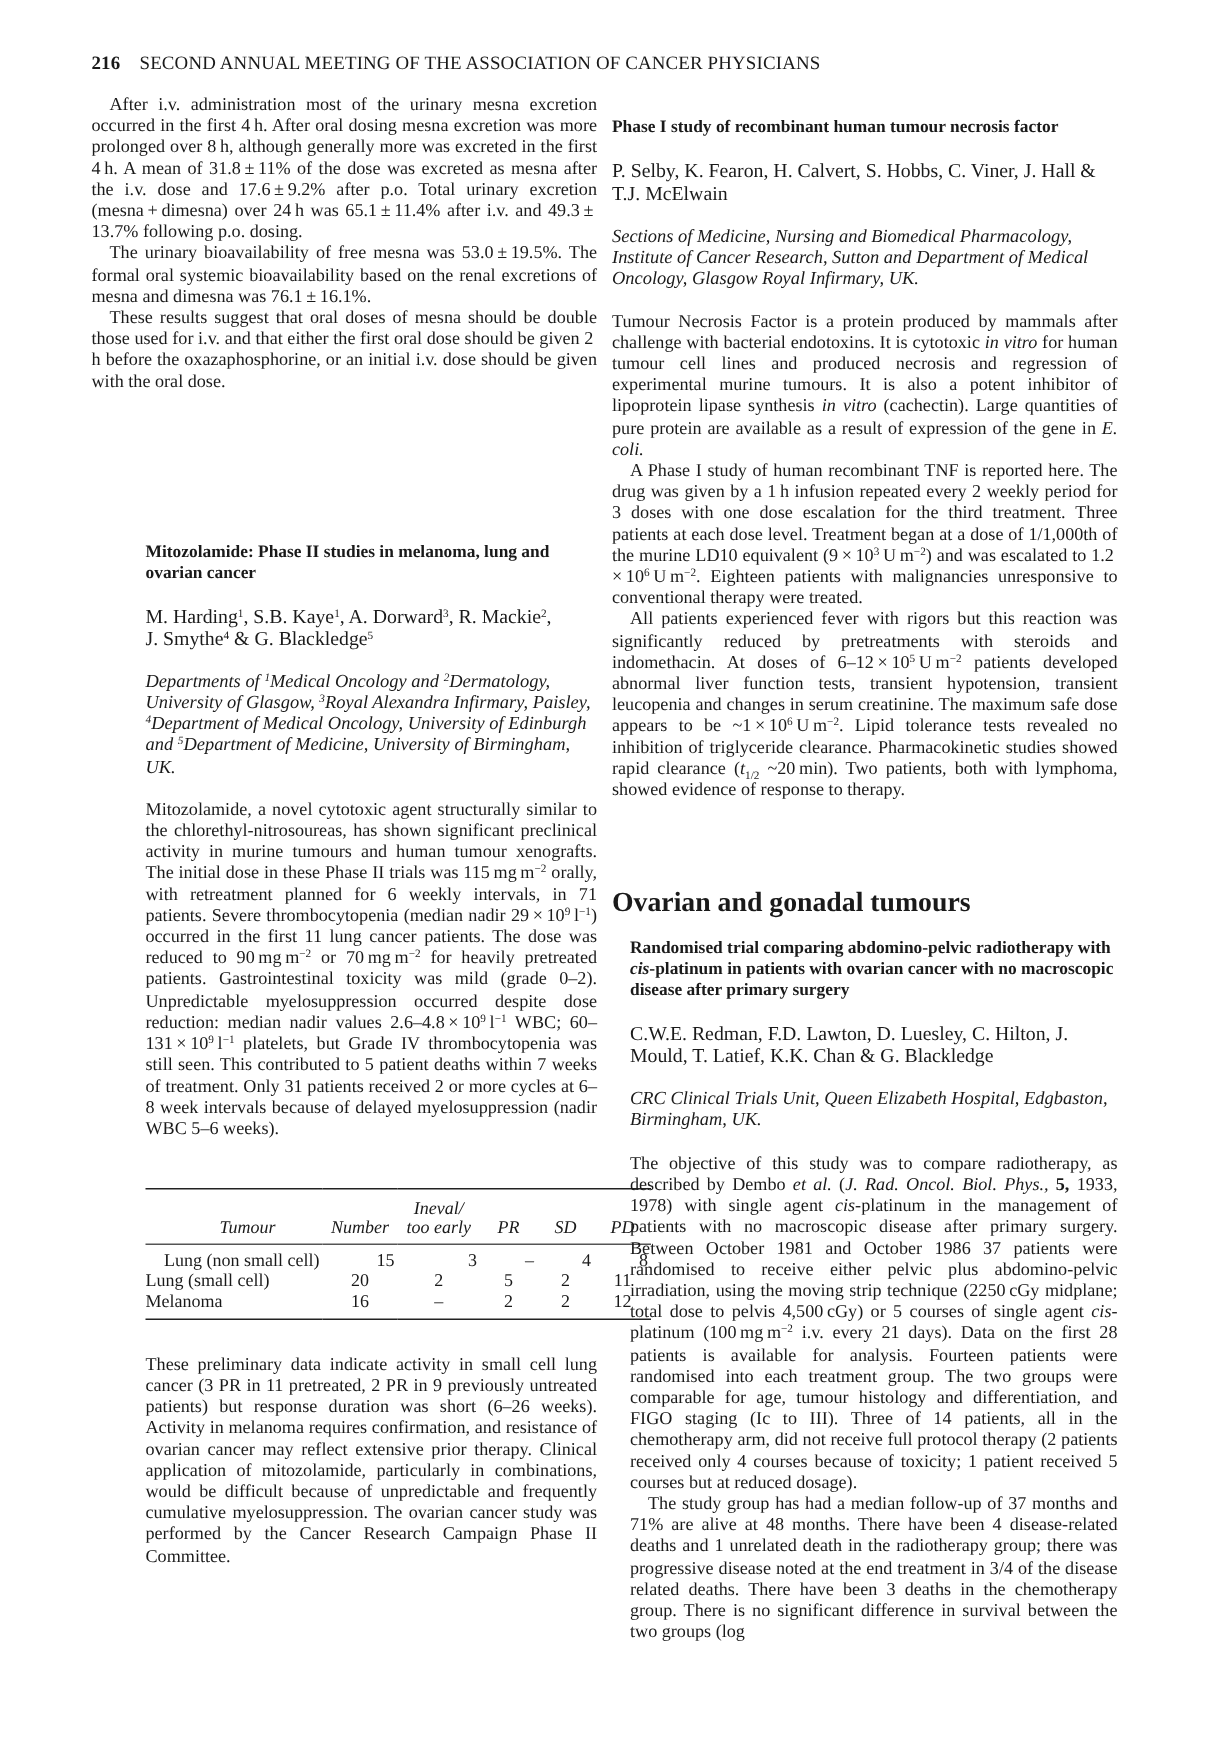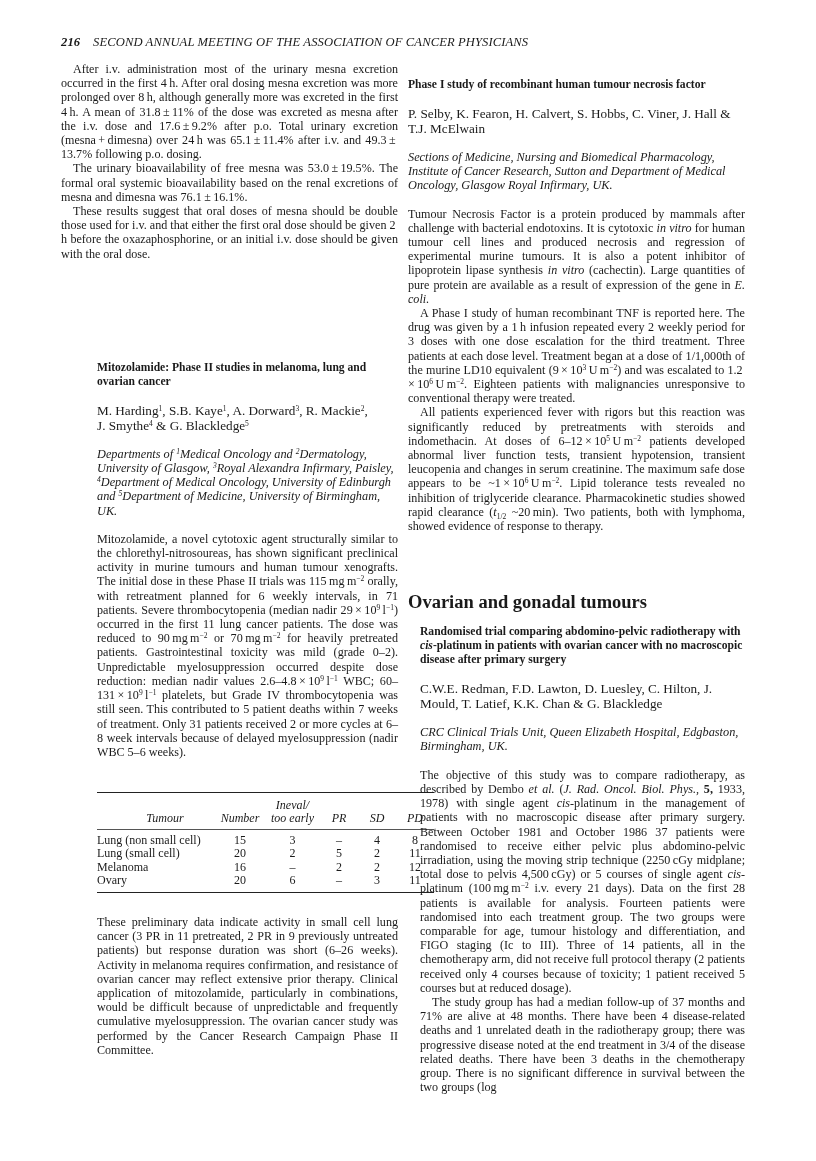--- a/index.html
+++ b/index.html
@@ -7,21 +7,20 @@
   body {
     position: relative;
     font-family: "Liberation Serif", "DejaVu Serif", serif;
     color: #1a1a1a;
     overflow: hidden;
   }
   .running-head {
     position: absolute; left: 61px; top: 35px;
     font-size: 12.6px; letter-spacing: 0.1px;
     font-family: "Liberation Serif", serif;
-    font-style: italic;
   }
   .running-head .page-no { display: inline-block; width: 32px; font-weight: bold; }
   .col {
     position: absolute; top: 62px; width: 337px;
     font-size: 12.1px; line-height: 14.2px;
   }
   .col-left { left: 61px; }
   .col-right { left: 408px; width: 337px; }
   p.body {
     text-align: justify; text-indent: 0;
@@ -46,21 +45,21 @@
     border-top: 1.5px solid #222; border-bottom: 1.5px solid #222;
   }
   .result-table th {
     font-style: italic; font-weight: normal; text-align: center;
     padding: 6px 2px 4px 2px; line-height: 13px; vertical-align: bottom;
     border-bottom: 1px solid #555;
   }
   .result-table th.tumour-h { text-align: center; padding-left: 20px; }
   .result-table td { text-align: center; padding: 0 2px; line-height: 13.2px; }
   .result-table td.tumour-c { text-align: left; padding-left: 0; }
-  .result-table tr:first-child td { padding-top: 4px; }
+  .result-table tr:first-child td { padding-top: 4px; text-align: right; }
   .result-table tbody tr:last-child td { padding-bottom: 5px; }
 </style>
 </head>
 <body>
 
 <div class="running-head">
   <span class="page-no">216</span><span>SECOND ANNUAL MEETING OF THE ASSOCIATION OF CANCER PHYSICIANS</span>
 </div>
 
 <div class="col col-left">
@@ -122,28 +121,20 @@
           <td>11</td>
         </tr>
         <tr>
           <td class="tumour-c">Melanoma</td>
           <td>16</td>
           <td>–</td>
           <td>2</td>
           <td>2</td>
           <td>12</td>
         </tr>
-        <tr>
-          <td class="tumour-c">Ovary</td>
-          <td>20</td>
-          <td>6</td>
-          <td>–</td>
-          <td>3</td>
-          <td>11</td>
-        </tr>
       </tbody>
     </table>
 
     <p class="body" style="margin-top:22px;">These preliminary data indicate activity in small cell lung cancer (3 PR in 11 pretreated, 2 PR in 9 previously untreated patients) but response duration was short (6–26 weeks). Activity in melanoma requires confirmation, and resistance of ovarian cancer may reflect extensive prior therapy. Clinical application of mitozolamide, particularly in combinations, would be difficult because of unpredictable and frequently cumulative myelosuppression. The ovarian cancer study was performed by the Cancer Research Campaign Phase II Committee.</p>
   </div>
 </div>
 
 <div class="col col-right" style="top:78px;">
   <div>
     <h3 class="abstract-title">Phase I study of recombinant human tumour necrosis factor</h3>

